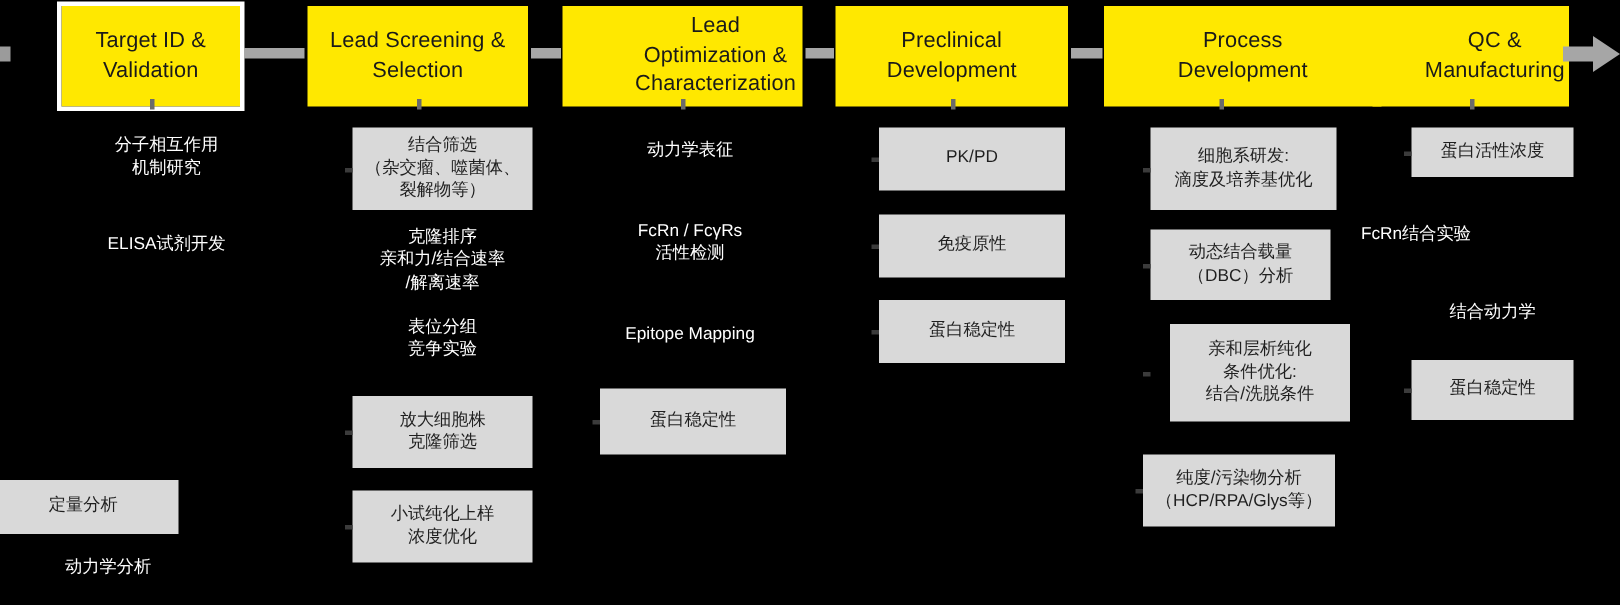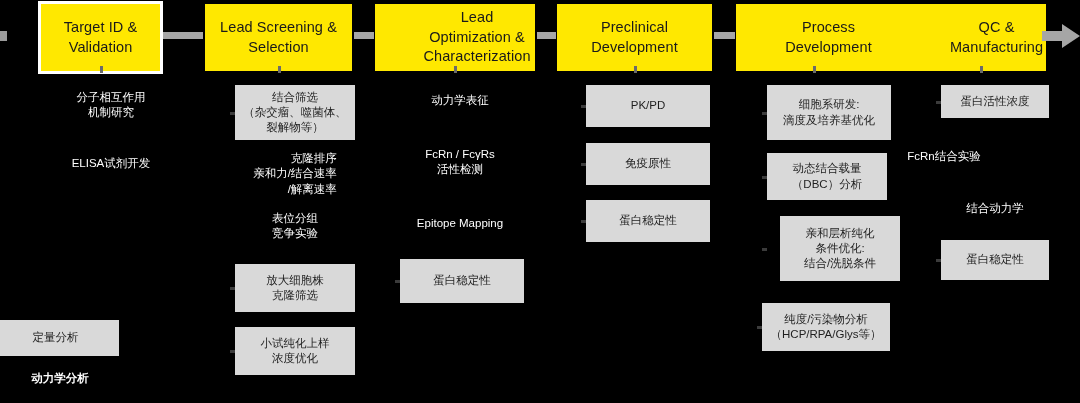--- a/index.html
+++ b/index.html
@@ -151,30 +151,30 @@
       <div class="item plain" style="left: 56px; top: 85px; width: 110px; height: 40px;">
         <span class="txt">分子相互作用
 机制研究</span>
       </div>
       <div class="item plain" style="left: 56px; top: 152px; width: 110px; height: 24px;">
         <span class="txt">ELISA试剂开发</span>
       </div>
       <div class="item boxed" style="left: -8px; top: 320px; width: 127px; height: 36px;">
         <span class="txt">定量分析</span>
       </div>
-      <div class="item plain" style="left: 5px; top: 368px; width: 110px; height: 22px; font-weight: bold;">
+      <div class="item plain" style="left: 17px; top: 368px; width: 110px; height: 22px;">
         <span class="txt">动力学分析</span>
       </div>
       <div class="item boxed" style="left: 235px; top: 85px; width: 120px; height: 55px;">
         <span class="txt">结合筛选
 （杂交瘤、噬菌体、
 裂解物等）</span>
       </div>
       <div class="item-nub" style="left: 230px; top: 112px; position: absolute;"></div>
-      <div class="item plain" style="left: 235px; top: 147px; width: 120px; height: 54px; text-align: right;">
+      <div class="item plain" style="left: 235px; top: 147px; width: 120px; height: 54px;">
         <span class="txt">克隆排序
 亲和力/结合速率
 /解离速率</span>
       </div>
       <div class="item plain" style="left: 235px; top: 207px; width: 120px; height: 38px;">
         <span class="txt">表位分组
 竞争实验</span>
       </div>
       <div class="item boxed" style="left: 235px; top: 264px; width: 120px; height: 48px;">
         <span class="txt">放大细胞株

